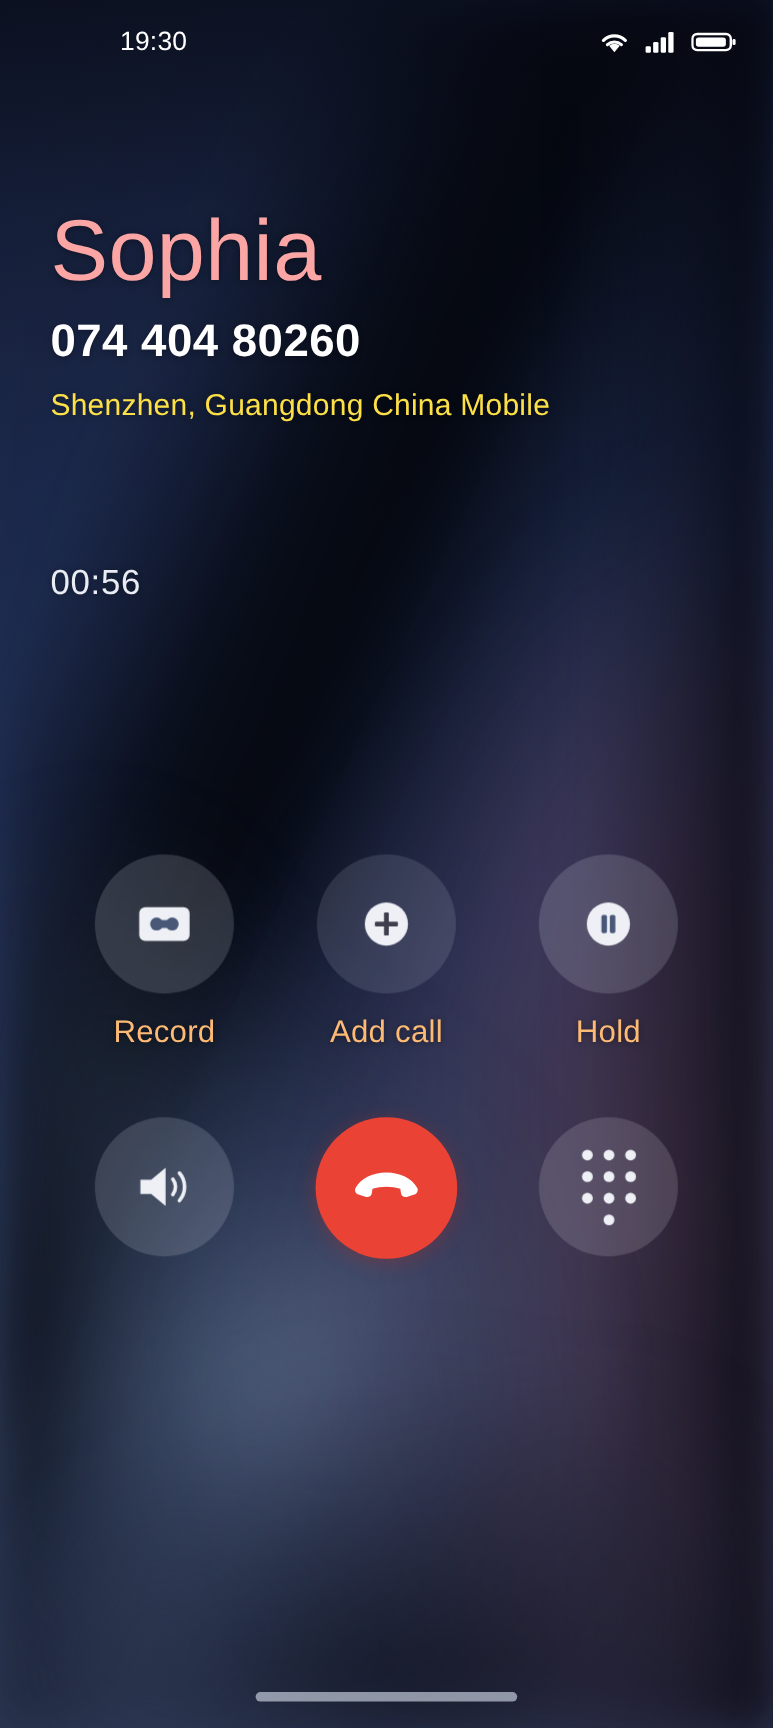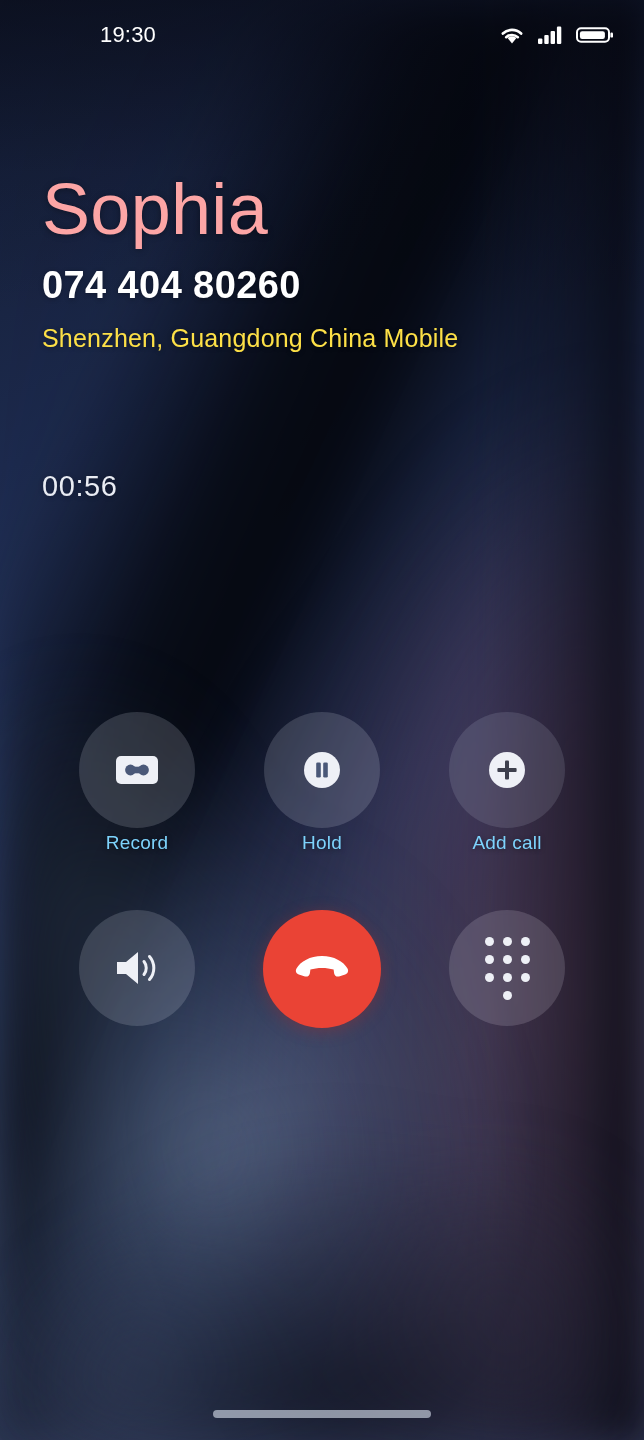--- a/index.html
+++ b/index.html
@@ -125,22 +125,22 @@
   .ctl-circle {
     width:116px; height:116px; border-radius:50%;
     display:flex; align-items:center; justify-content:center;
     background:rgba(225,232,245,0.17);
     backdrop-filter: blur(2px);
   }
   .ctl-circle.dim { background:rgba(225,232,245,0.13); }
   .ctl-circle.warm { background:rgba(235,233,240,0.16); }
   .ctl-circle.bright { background:rgba(232,238,250,0.24); }
   .ctl-label {
-    margin-top:4px;
-    font-size:19px; color:#7dd3fc; font-weight:400;
+    margin-top:16px;
+    font-size:26px; color:#fdba74; font-weight:400;
     letter-spacing:.2px; white-space:nowrap;
     text-shadow:0 1px 5px rgba(0,0,0,0.4);
   }
   .ctl-circle svg { display:block; }
 
   .end-circle {
     width:118px; height:118px; border-radius:50%;
     background:#ea4335;
     display:flex; align-items:center; justify-content:center;
     box-shadow:0 3px 16px rgba(180,40,35,0.35);
@@ -224,45 +224,45 @@
               <circle cx="16.5" cy="19" r="5.4" fill="#4a5878"></circle>
               <circle cx="29.5" cy="19" r="5.4" fill="#4a5878"></circle>
               <rect x="16.5" y="15.7" width="13" height="6.6" fill="#4a5878"></rect>
             </svg>
           </span>
         </div>
         <div class="ctl-label">Record</div>
       </div>
 
       <div class="ctl">
+        <div class="ctl-circle dim">
+          <span>
+            <svg width="44" height="44" viewBox="0 0 44 44">
+              <circle cx="22" cy="22" r="18" fill="#eef0f6"></circle>
+              <rect x="20" y="12.4" width="4" height="19.2" rx="1" fill="#3d3f4d"></rect>
+              <rect x="12.4" y="20" width="19.2" height="4" rx="1" fill="#3d3f4d"></rect>
+            </svg>
+          </span>
+        </div>
+        <div class="ctl-label">Add call</div>
+      </div>
+
+      <div class="ctl">
         <div class="ctl-circle">
           <span>
             <svg width="44" height="44" viewBox="0 0 44 44">
               <circle cx="22" cy="22" r="18" fill="#eef0f6"></circle>
               <rect x="16.2" y="14.4" width="4.6" height="15.2" rx="1.4" fill="#4a5878"></rect>
               <rect x="23.2" y="14.4" width="4.6" height="15.2" rx="1.4" fill="#4a5878"></rect>
             </svg>
           </span>
         </div>
         <div class="ctl-label">Hold</div>
       </div>
 
-      <div class="ctl">
-        <div class="ctl-circle dim">
-          <span>
-            <svg width="44" height="44" viewBox="0 0 44 44">
-              <circle cx="22" cy="22" r="18" fill="#eef0f6"></circle>
-              <rect x="20" y="12.4" width="4" height="19.2" rx="1" fill="#3d3f4d"></rect>
-              <rect x="12.4" y="20" width="19.2" height="4" rx="1" fill="#3d3f4d"></rect>
-            </svg>
-          </span>
-        </div>
-        <div class="ctl-label">Add call</div>
-      </div>
-
     </div>
 
     <div class="ctl-row r2">
 
 
 
 
     </div>
 
     <div class="ctl-row r3">

